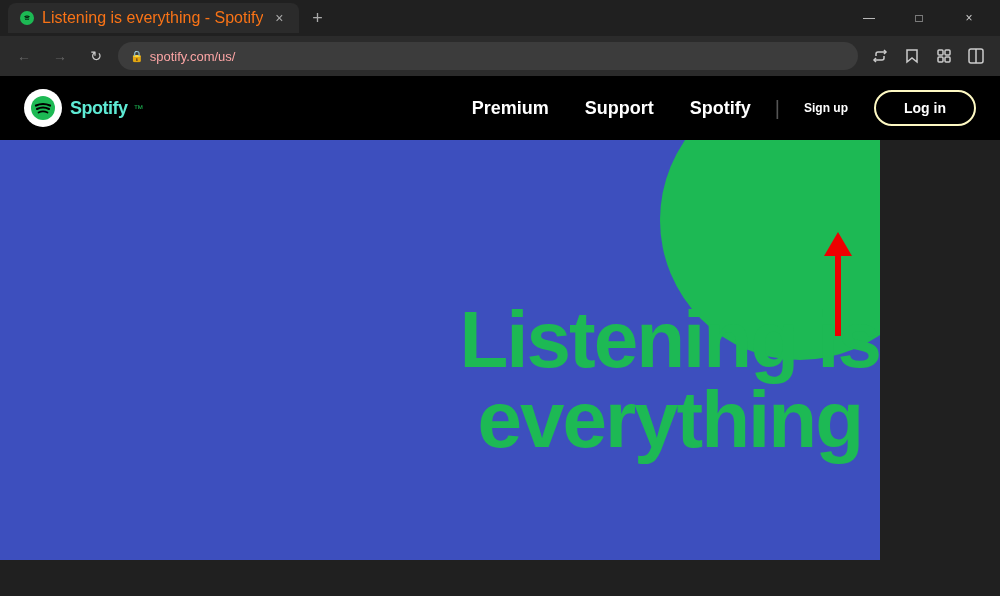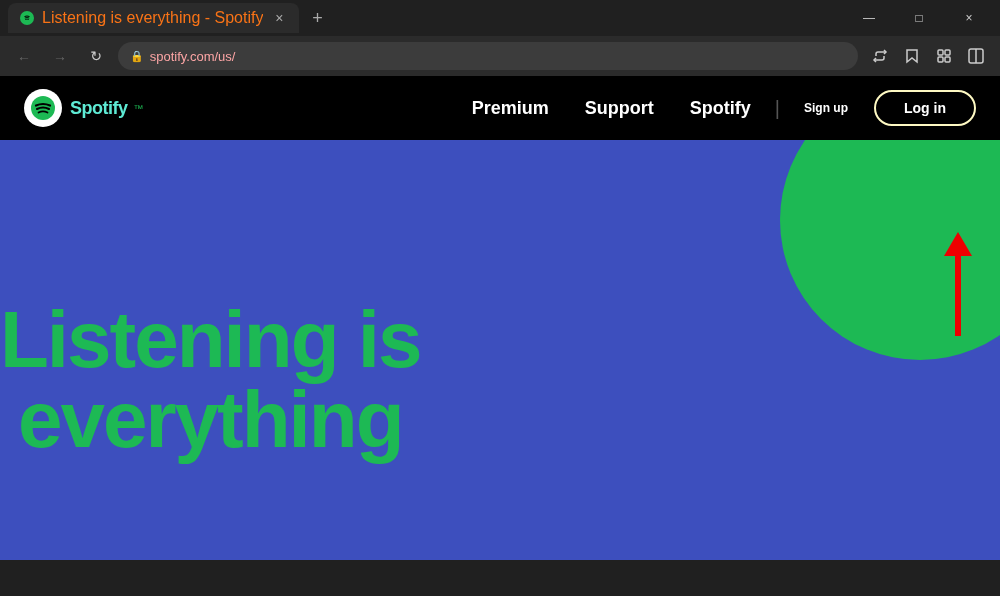--- a/index.html
+++ b/index.html
@@ -191,27 +191,27 @@
       font-size: 14px;
       font-weight: 700;
       padding: 8px 28px;
       cursor: pointer;
       margin-left: 8px;
     }
 
     
     .hero {
       background: #3d4fbe;
-      width: 1000px;
+      width: 880px;
       height: 420px;
       position: relative;
       overflow: hidden;
       display: flex;
       align-items: center;
-      justify-content: flex-start;
+      justify-content: flex-end;
     }
     .hero-green-circle {
       position: absolute;
       top: -60px;
       right: -60px;
       width: 280px;
       height: 280px;
       background: #1db954;
       border-radius: 50%;
     }

